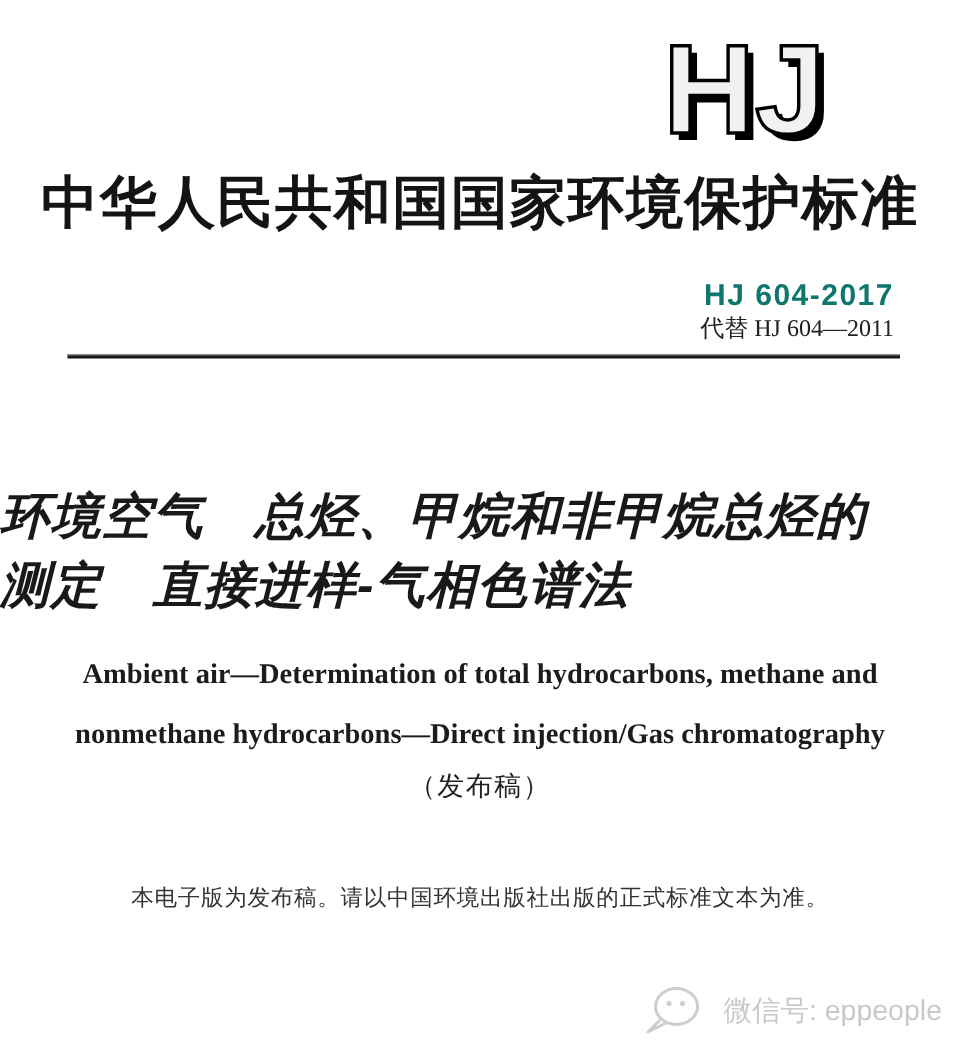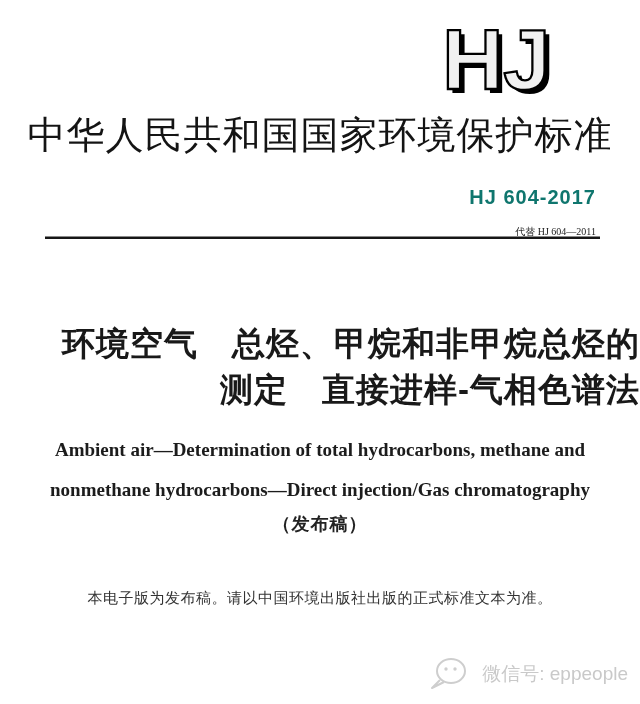--- a/index.html
+++ b/index.html
@@ -28,21 +28,21 @@
   }
 
   
   .header-title {
     position: absolute;
     top: 110px;
     left: 0;
     width: 100%;
     text-align: center;
     font-family: "Liberation Serif", "DejaVu Serif", serif;
-    font-weight: normal;
+    font-weight: bold;
     font-size: 38px;
     letter-spacing: 1px;
     color: #141414;
     white-space: nowrap;
   }
 
   
   .std-block {
     position: absolute;
     top: 186px;
@@ -51,50 +51,51 @@
   }
   .std-code {
     font-family: "Liberation Sans", "DejaVu Sans", sans-serif;
     font-weight: bold;
     font-size: 20px;
     letter-spacing: 1px;
     color: #0f766e;
     white-space: nowrap;
   }
   .std-replaces {
-    margin-top: 16px;
+    margin-top: 0;
     font-family: "Liberation Serif", "DejaVu Serif", serif;
-    font-size: 10px;
+    font-size: 16px;
     color: #222;
     white-space: nowrap;
   }
 
   
   .header-rule {
     position: absolute;
     top: 236px;
     left: 45px;
     width: 555px;
     height: 3px;
     background: #161616;
     border-top: 1px solid #8a8a8a;
   }
 
   
   .doc-title-zh {
     position: absolute;
     left: 0;
     width: 100%;
-    text-align: right;
+    text-align: left;
     font-family: "Liberation Sans", "DejaVu Sans", sans-serif;
     font-weight: bold;
     font-size: 33px;
     color: #191919;
     white-space: nowrap;
     letter-spacing: 1px;
+    font-style: italic;
   }
   .zh-line1 { top: 322px; }
   .zh-line2 { top: 368px; }
 
   .doc-title-en {
     position: absolute;
     left: 0;
     width: 100%;
     text-align: center;
     font-family: "Liberation Serif", "DejaVu Serif", serif;
@@ -106,21 +107,21 @@
   .en-line1 { top: 439px; }
   .en-line2 { top: 479px; }
 
   .release-note {
     position: absolute;
     top: 512px;
     left: 0;
     width: 100%;
     text-align: center;
     font-family: "Liberation Sans", "DejaVu Sans", sans-serif;
-    font-weight: 700;
+    font-weight: 400;
     font-size: 18px;
     color: #222;
     letter-spacing: 1px;
   }
 
   
   .notice {
     position: absolute;
     top: 589px;
     left: 0;

